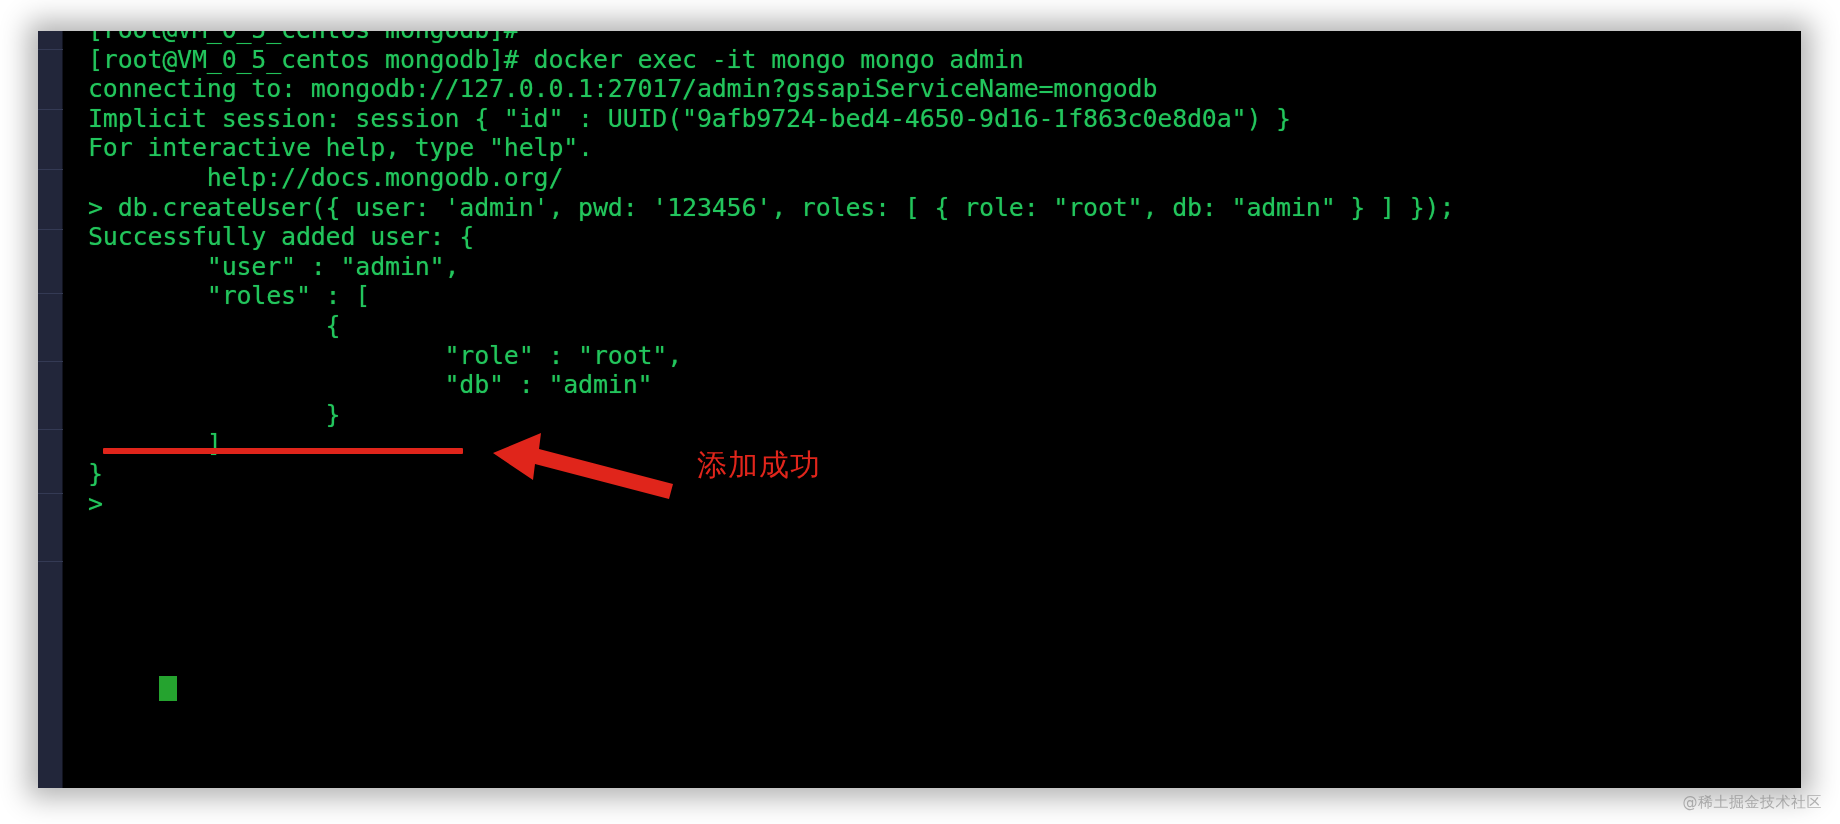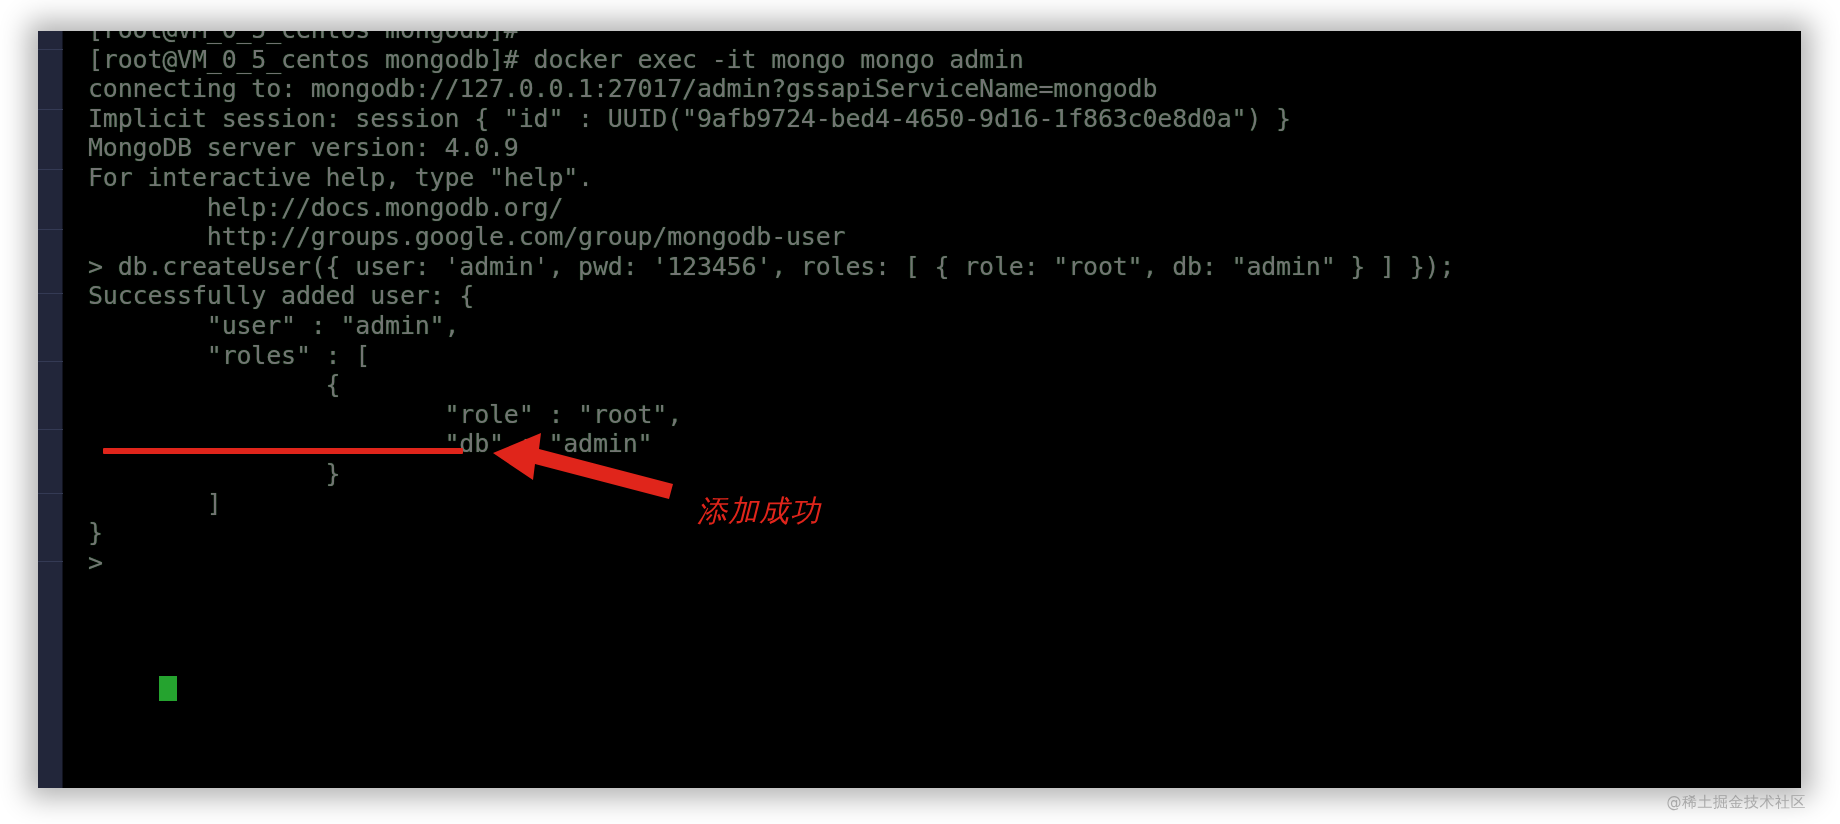--- a/index.html
+++ b/index.html
@@ -61,21 +61,21 @@
     left: 0;
     top: -16px;   
     width: 100%;
     padding: 0;
     margin: 0;
   }
   .term-line {
     height: 29.6px;
     line-height: 29.6px;
     white-space: pre;
-    color: #737373;
+    color: #22c55e;
     font-family: "DejaVu Sans Mono", monospace;
     font-size: 25px;
     letter-spacing: -0.2px;
     padding-left: 25px;
     text-shadow: 0 0 1px rgba(47,214,69,0.55);
   }
 
   
   #cursor-block {
     position: absolute;
@@ -102,34 +102,33 @@
     left: 455px;
     top: 400px;
     width: 180px;
     height: 70px;
     pointer-events: none;
   }
 
   #annotation-text {
     position: absolute;
     left: 659px;
-    top: 462px;
+    top: 416px;
     color: #e0251b;
     font-family: "DejaVu Sans", sans-serif;
     font-size: 30px;
     line-height: 36px;
     white-space: nowrap;
     letter-spacing: 1px;
-    font-style: italic;
   }
 
   
   #watermark {
     position: absolute;
-    right: 34px;
+    right: 18px;
     bottom: 12px;
     color: rgba(120,120,120,0.55);
     font-family: "DejaVu Sans", sans-serif;
     font-size: 15px;
     letter-spacing: 0.5px;
     white-space: nowrap;
   }
 </style>
 </head>
 <body>
@@ -147,24 +146,22 @@
       <div class="sidebar-divider" style="top: 462px;"></div>
       <div class="sidebar-divider" style="top: 530px;"></div>
     </div>
 
   <div id="terminal-body">
     <div id="terminal-lines">
         <div class="term-line">[root@VM_0_5_centos mongodb]#</div>
         <div class="term-line">[root@VM_0_5_centos mongodb]# docker exec -it mongo mongo admin</div>
         <div class="term-line">connecting to: mongodb://127.0.0.1:27017/admin?gssapiServiceName=mongodb</div>
         <div class="term-line">Implicit session: session { "id" : UUID("9afb9724-bed4-4650-9d16-1f863c0e8d0a") }</div>
-        <div class="term-line">MongoDB server version: 4.0.9</div>
         <div class="term-line">For interactive help, type "help".</div>
         <div class="term-line">        help://docs.mongodb.org/</div>
-        <div class="term-line">        http://groups.google.com/group/mongodb-user</div>
         <div class="term-line">&gt; db.createUser({ user: 'admin', pwd: '123456', roles: [ { role: "root", db: "admin" } ] });</div>
         <div class="term-line">Successfully added user: {</div>
         <div class="term-line">        "user" : "admin",</div>
         <div class="term-line">        "roles" : [</div>
         <div class="term-line">                {</div>
         <div class="term-line">                        "role" : "root",</div>
         <div class="term-line">                        "db" : "admin"</div>
         <div class="term-line">                }</div>
         <div class="term-line">        ]</div>
         <div class="term-line">}</div>

